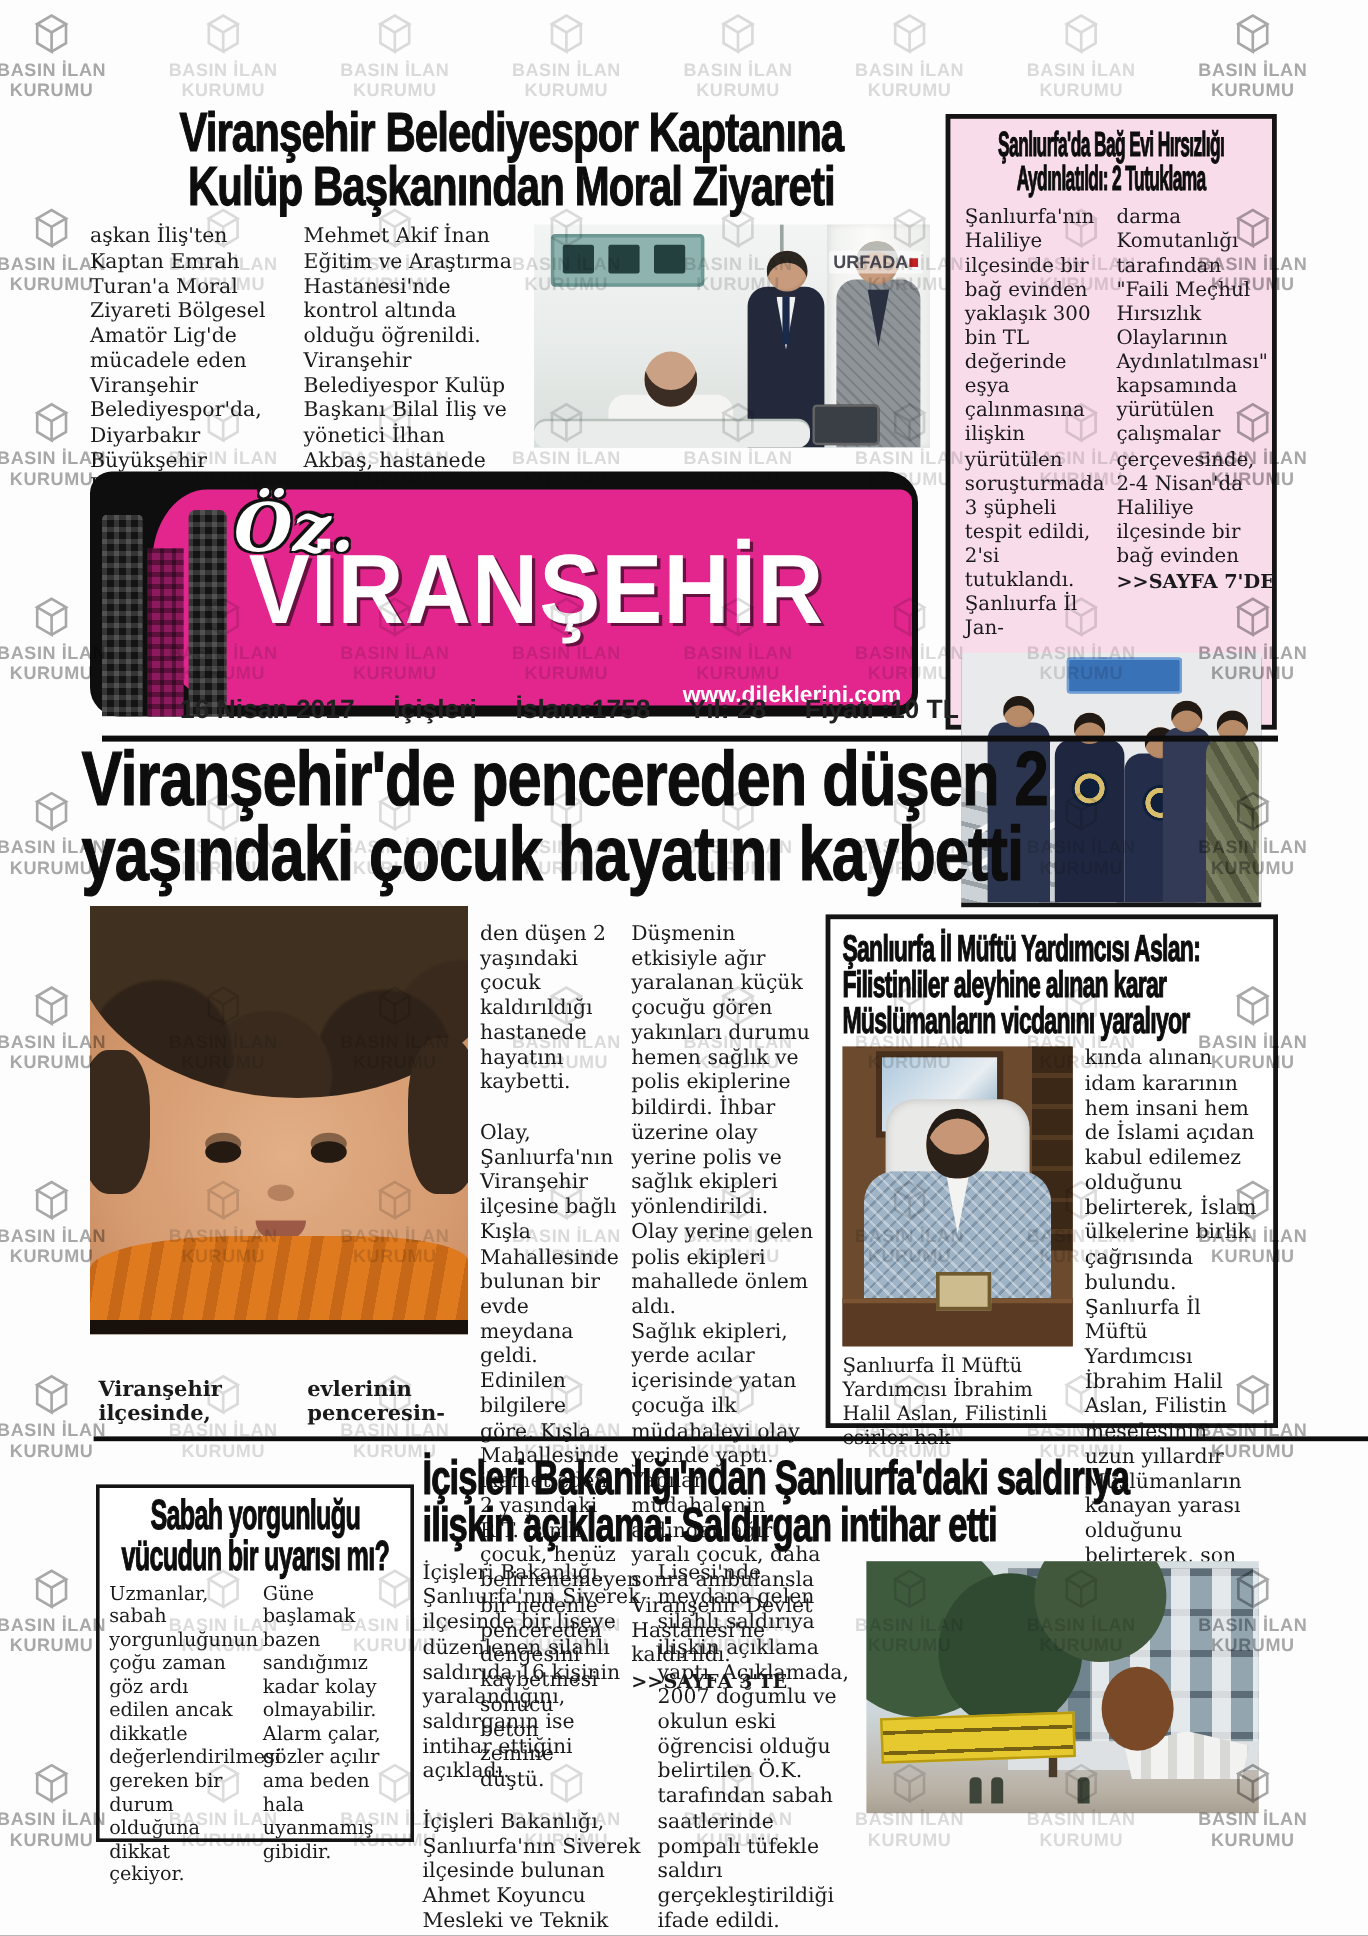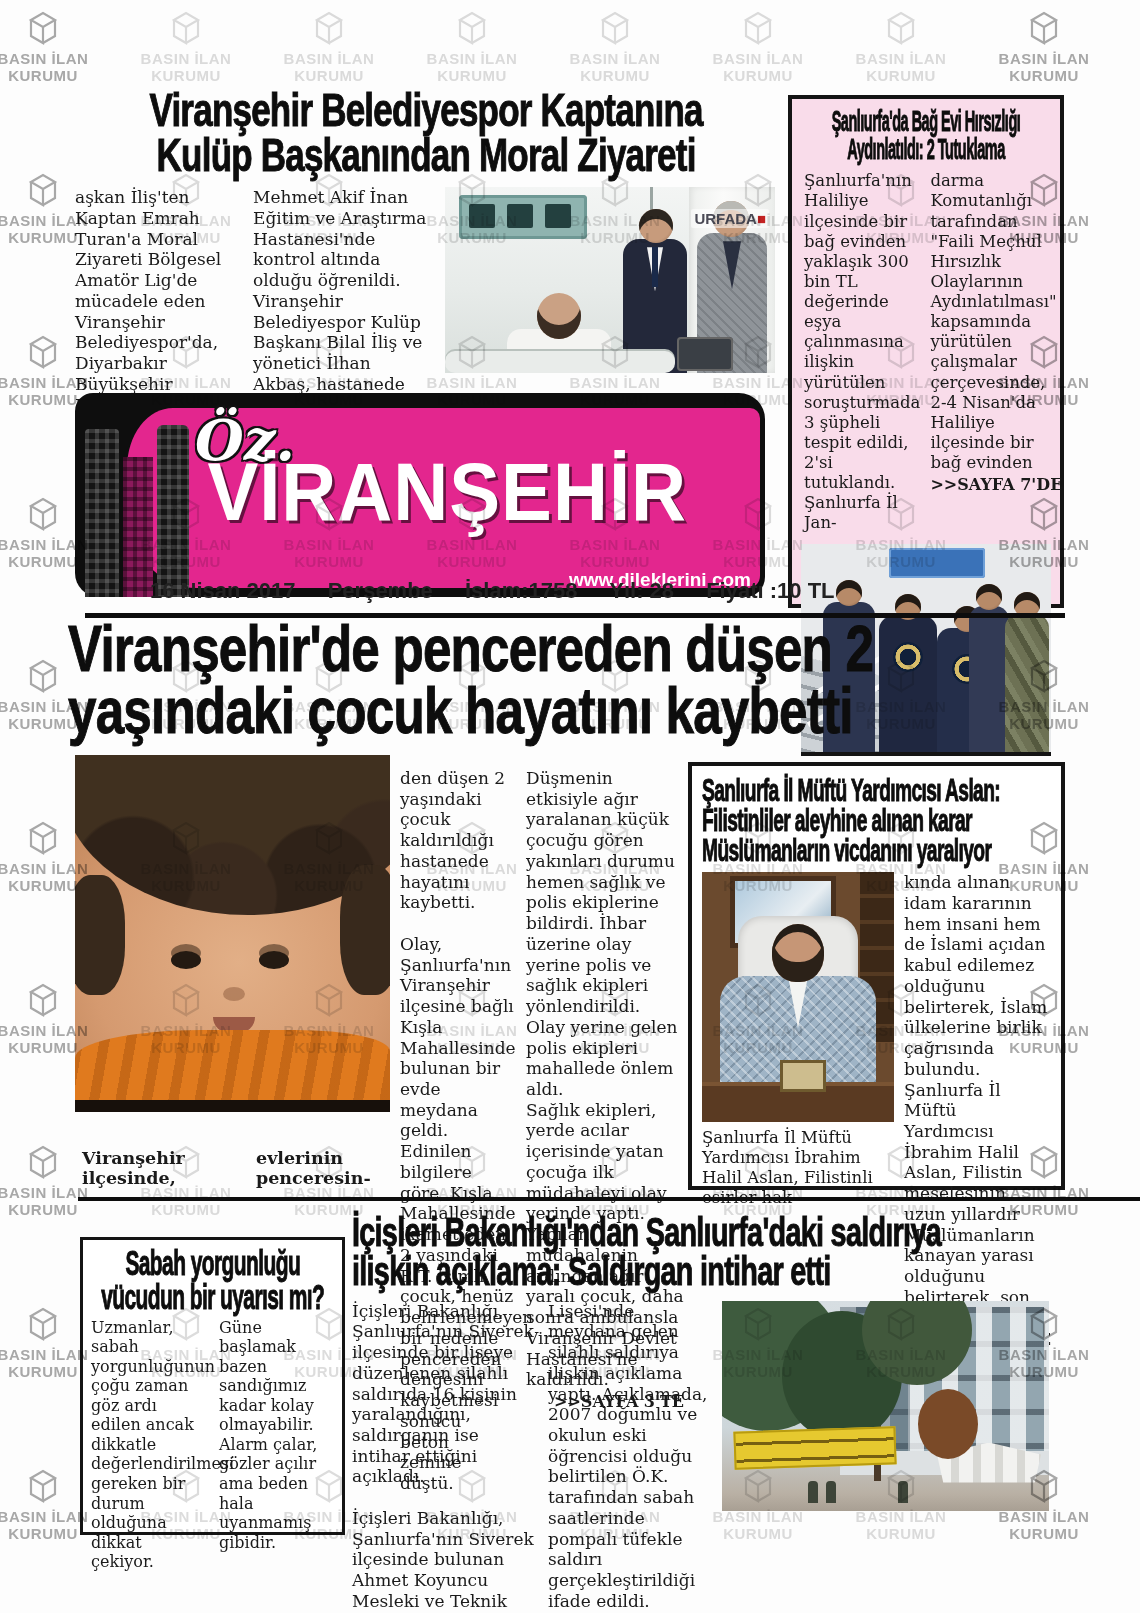--- a/index.html
+++ b/index.html
@@ -14,21 +14,21 @@
            line-height:1.15;letter-spacing:.5px;}
   .wm-tile svg{display:block;margin:0 auto 2px auto;}
   .wm-tile.dark{color:#a9a9a9;}
 
   
   .cond{font-family:"Liberation Sans",sans-serif;font-weight:900;color:#0d0d0d;
         white-space:pre-line;line-height:.97;margin:0;transform-origin:0 0;
         letter-spacing:-1px;-webkit-text-stroke:1px #0d0d0d;}
 
   .serif-col{font-size:17px;line-height:1.22;white-space:pre-line;}
-  .more{font-weight:bold;display:block;margin-top:2px;white-space:nowrap;text-align:right;}
+  .more{font-weight:bold;display:block;margin-top:2px;white-space:nowrap;}
 
   
   .tl-art{left:75px;top:88px;width:700px;}
   .tl-art h1{font-size:46px;width:132%;transform:scaleX(.76);text-align:center;}
   .tl-cols{display:flex;gap:16px;margin-top:10px;}
   .tl-c1{width:162px;}
   .tl-c2{width:176px;}
 
   
   .ph-hospital{position:relative;width:330px;height:186px;overflow:hidden;flex:none;
@@ -252,21 +252,21 @@
     <div class="tower t1"></div>
     <div class="tower t2"></div>
     <div class="tower t3"></div>
     <div class="mh-oz">Öz.</div>
     <div class="mh-title">VİRANŞEHİR</div>
     <div class="mh-url">www.dileklerini.com</div>
   </header>
 
   <div class="abs dateline">
     <span>16  Nisan  2017</span>
-    <span>Perşembe</span>
+    <span>İçişleri</span>
     <span>İslam:1758</span>
     <span>Yıl:  28</span>
     <span>Fiyatı :10 TL</span>
   </div>
   <div class="rule" style="left:85px;top:613px;width:980px;height:5px"></div>
 
   <h1 class="abs cond main-hl">Viranşehir'de pencereden düşen 2
 yaşındaki çocuk hayatını kaybetti</h1>
 
   <figure class="abs ph-toddler" style="margin:0">

